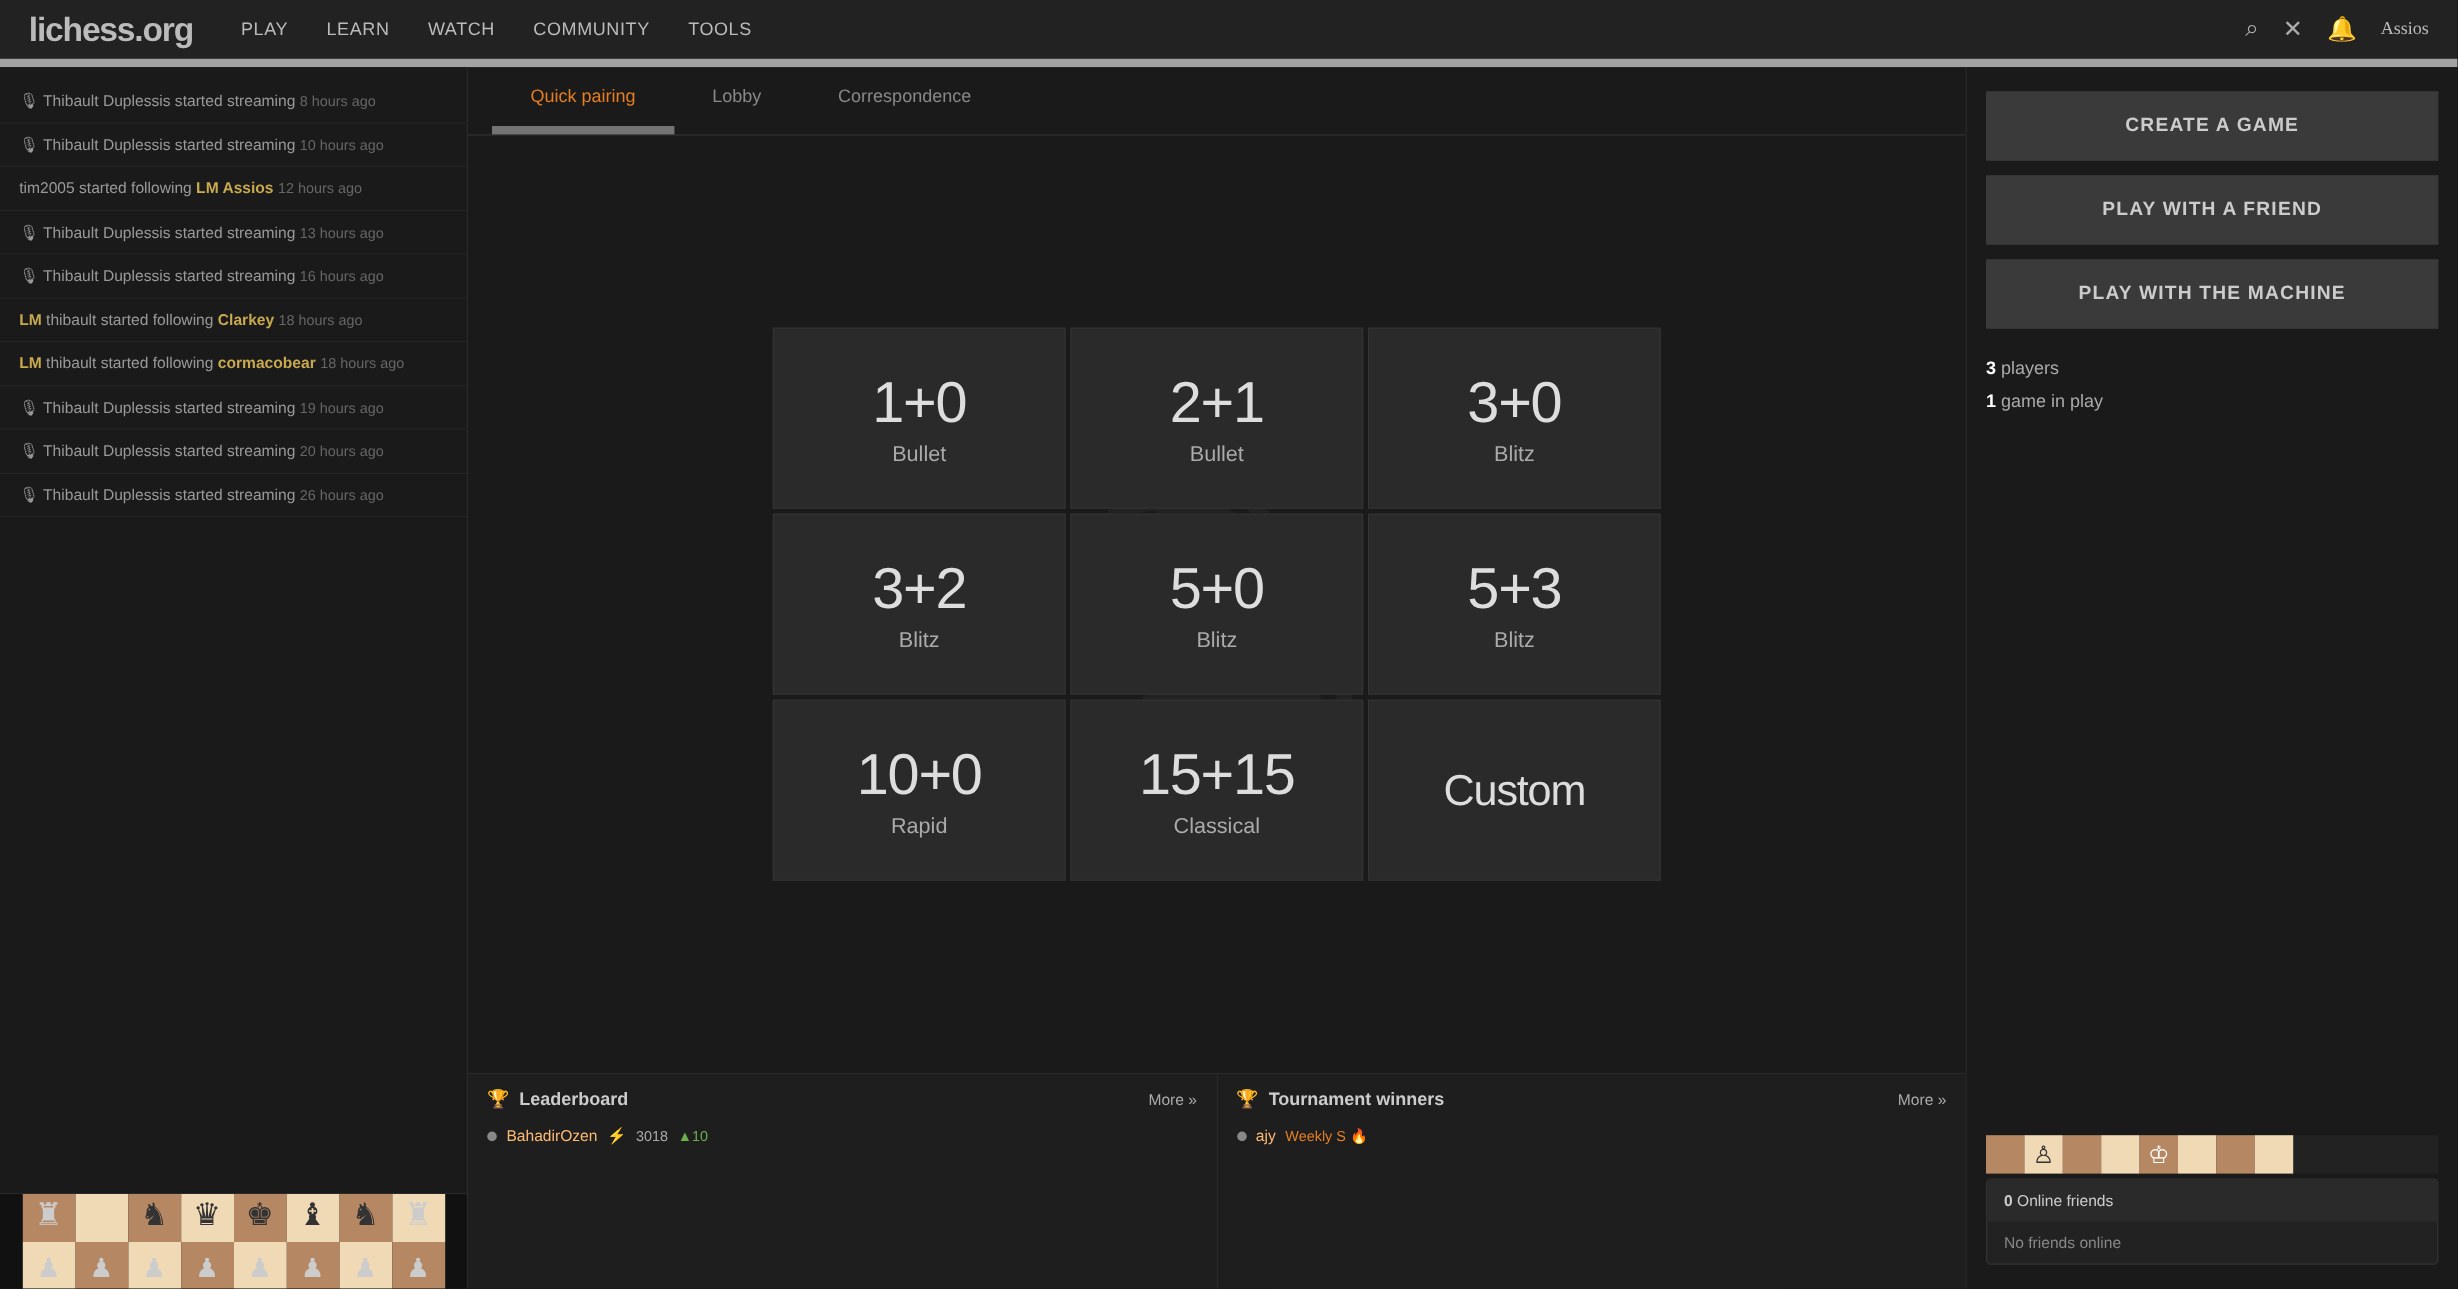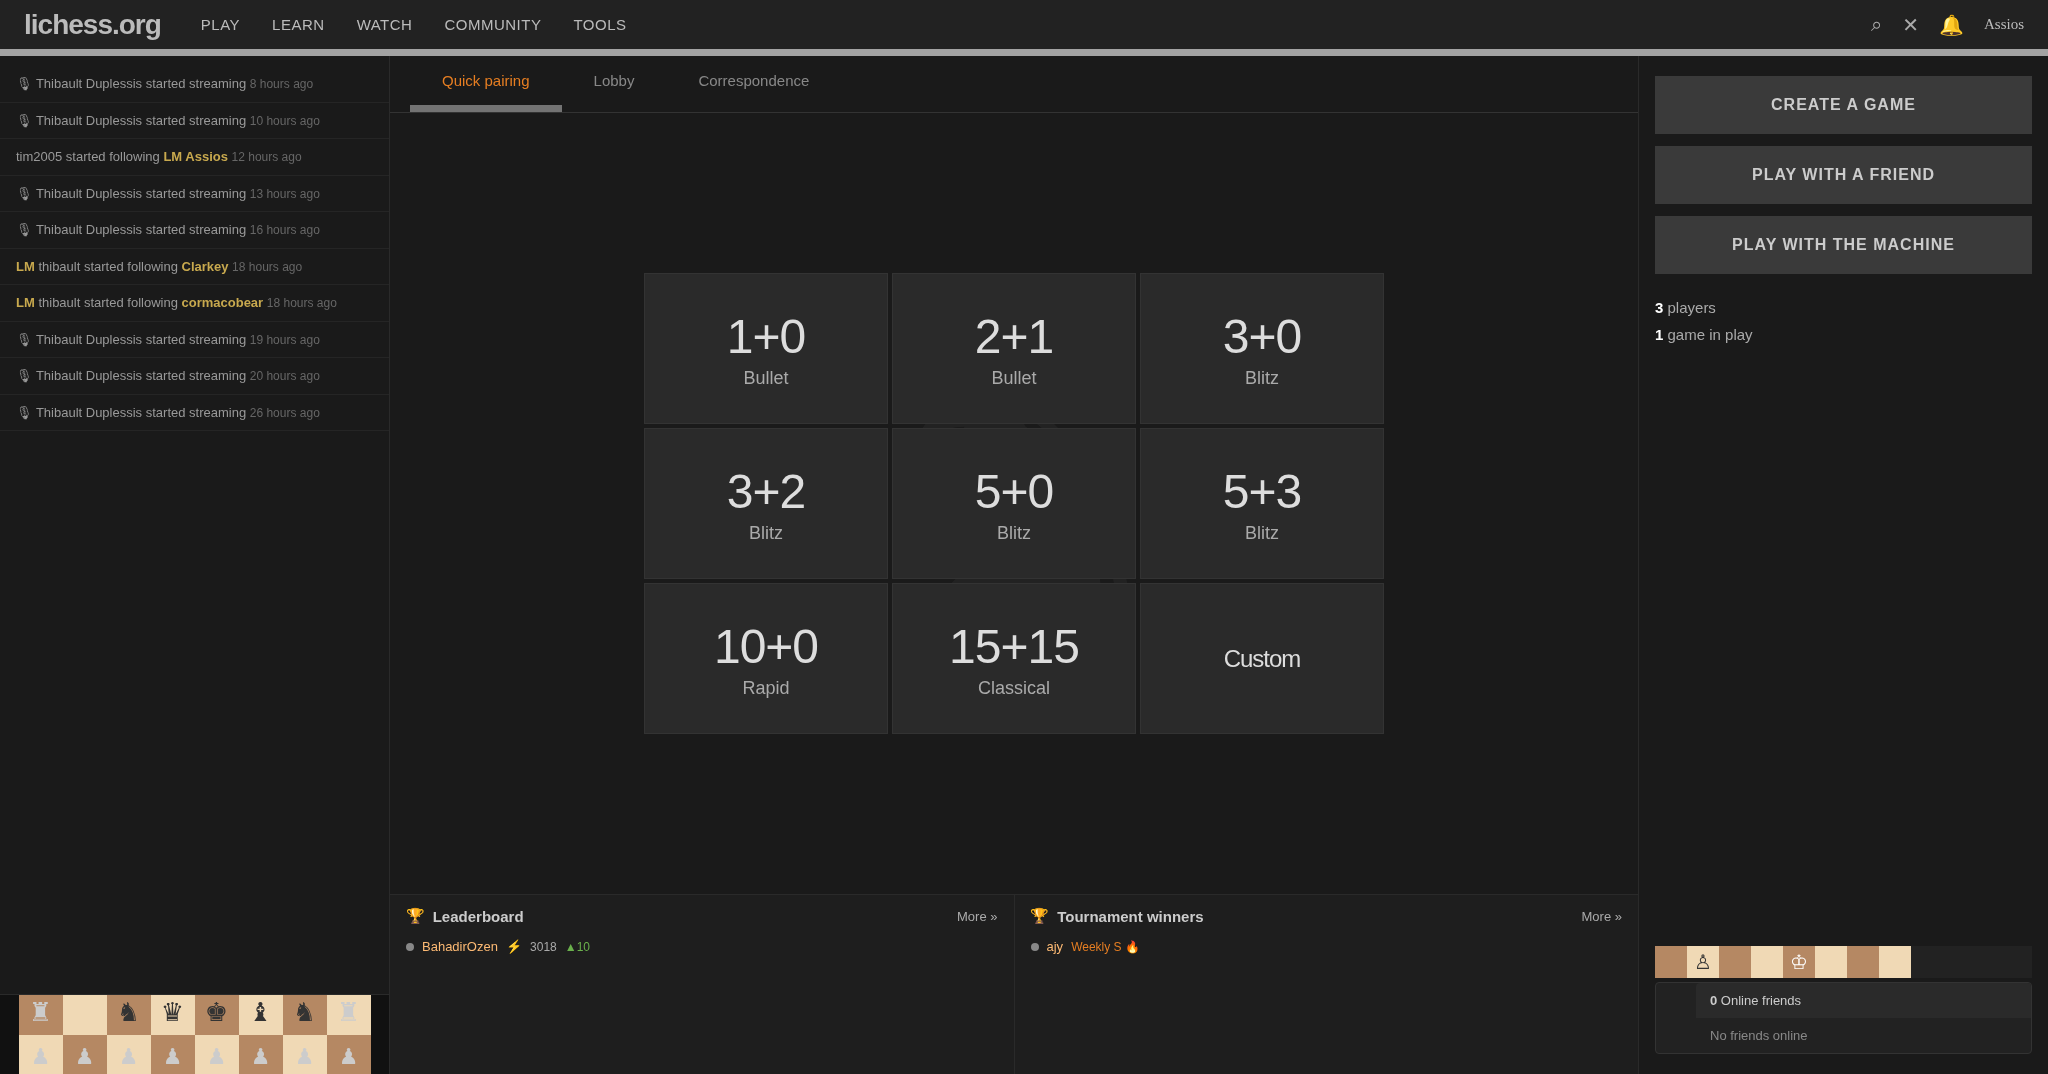--- a/index.html
+++ b/index.html
@@ -171,21 +171,21 @@
       font-weight: 300;
       color: #ddd;
       letter-spacing: -1px;
     }
     .game-cell-type {
       font-size: 18px;
       color: #aaa;
       margin-top: 4px;
     }
     .game-cell.custom .game-cell-time {
-      font-size: 24px;
+      font-size: 36px;
     }
 
     
     .bottom-panels {
       display: flex;
       height: 180px;
       border-top: 1px solid #2a2a2a;
     }
     .bottom-panel {
       flex: 1;
@@ -514,21 +514,21 @@
           <div style="width:32px;height:32px;background:#f0d9b5;display:flex;align-items:center;justify-content:center;font-size:20px;color:#333;">♙</div>
           <div style="width:32px;height:32px;background:#b58863;display:flex;align-items:center;justify-content:center;font-size:20px;"></div>
           <div style="width:32px;height:32px;background:#f0d9b5;display:flex;align-items:center;justify-content:center;font-size:20px;"></div>
           <div style="width:32px;height:32px;background:#b58863;display:flex;align-items:center;justify-content:center;font-size:20px;color:#fff;">♔</div>
           <div style="width:32px;height:32px;background:#f0d9b5;display:flex;align-items:center;justify-content:center;font-size:20px;"></div>
           <div style="width:32px;height:32px;background:#b58863;display:flex;align-items:center;justify-content:center;font-size:20px;"></div>
           <div style="width:32px;height:32px;background:#f0d9b5;display:flex;align-items:center;justify-content:center;font-size:20px;"></div>
         </div>
       </div>
 
-      <div class="friends-panel" style="position:relative;width:100%;border-radius:4px;padding-left:40px;">
+      <div class="friends-panel" style="position:relative;width:100%;border-radius:4px;">
         <div class="friends-header">
           <span>
             <strong>0</strong>
             <span> </span>
             <span>Online friends</span>
           </span>
         </div>
         <div class="friends-body">
           <span>No friends online</span>
         </div>

